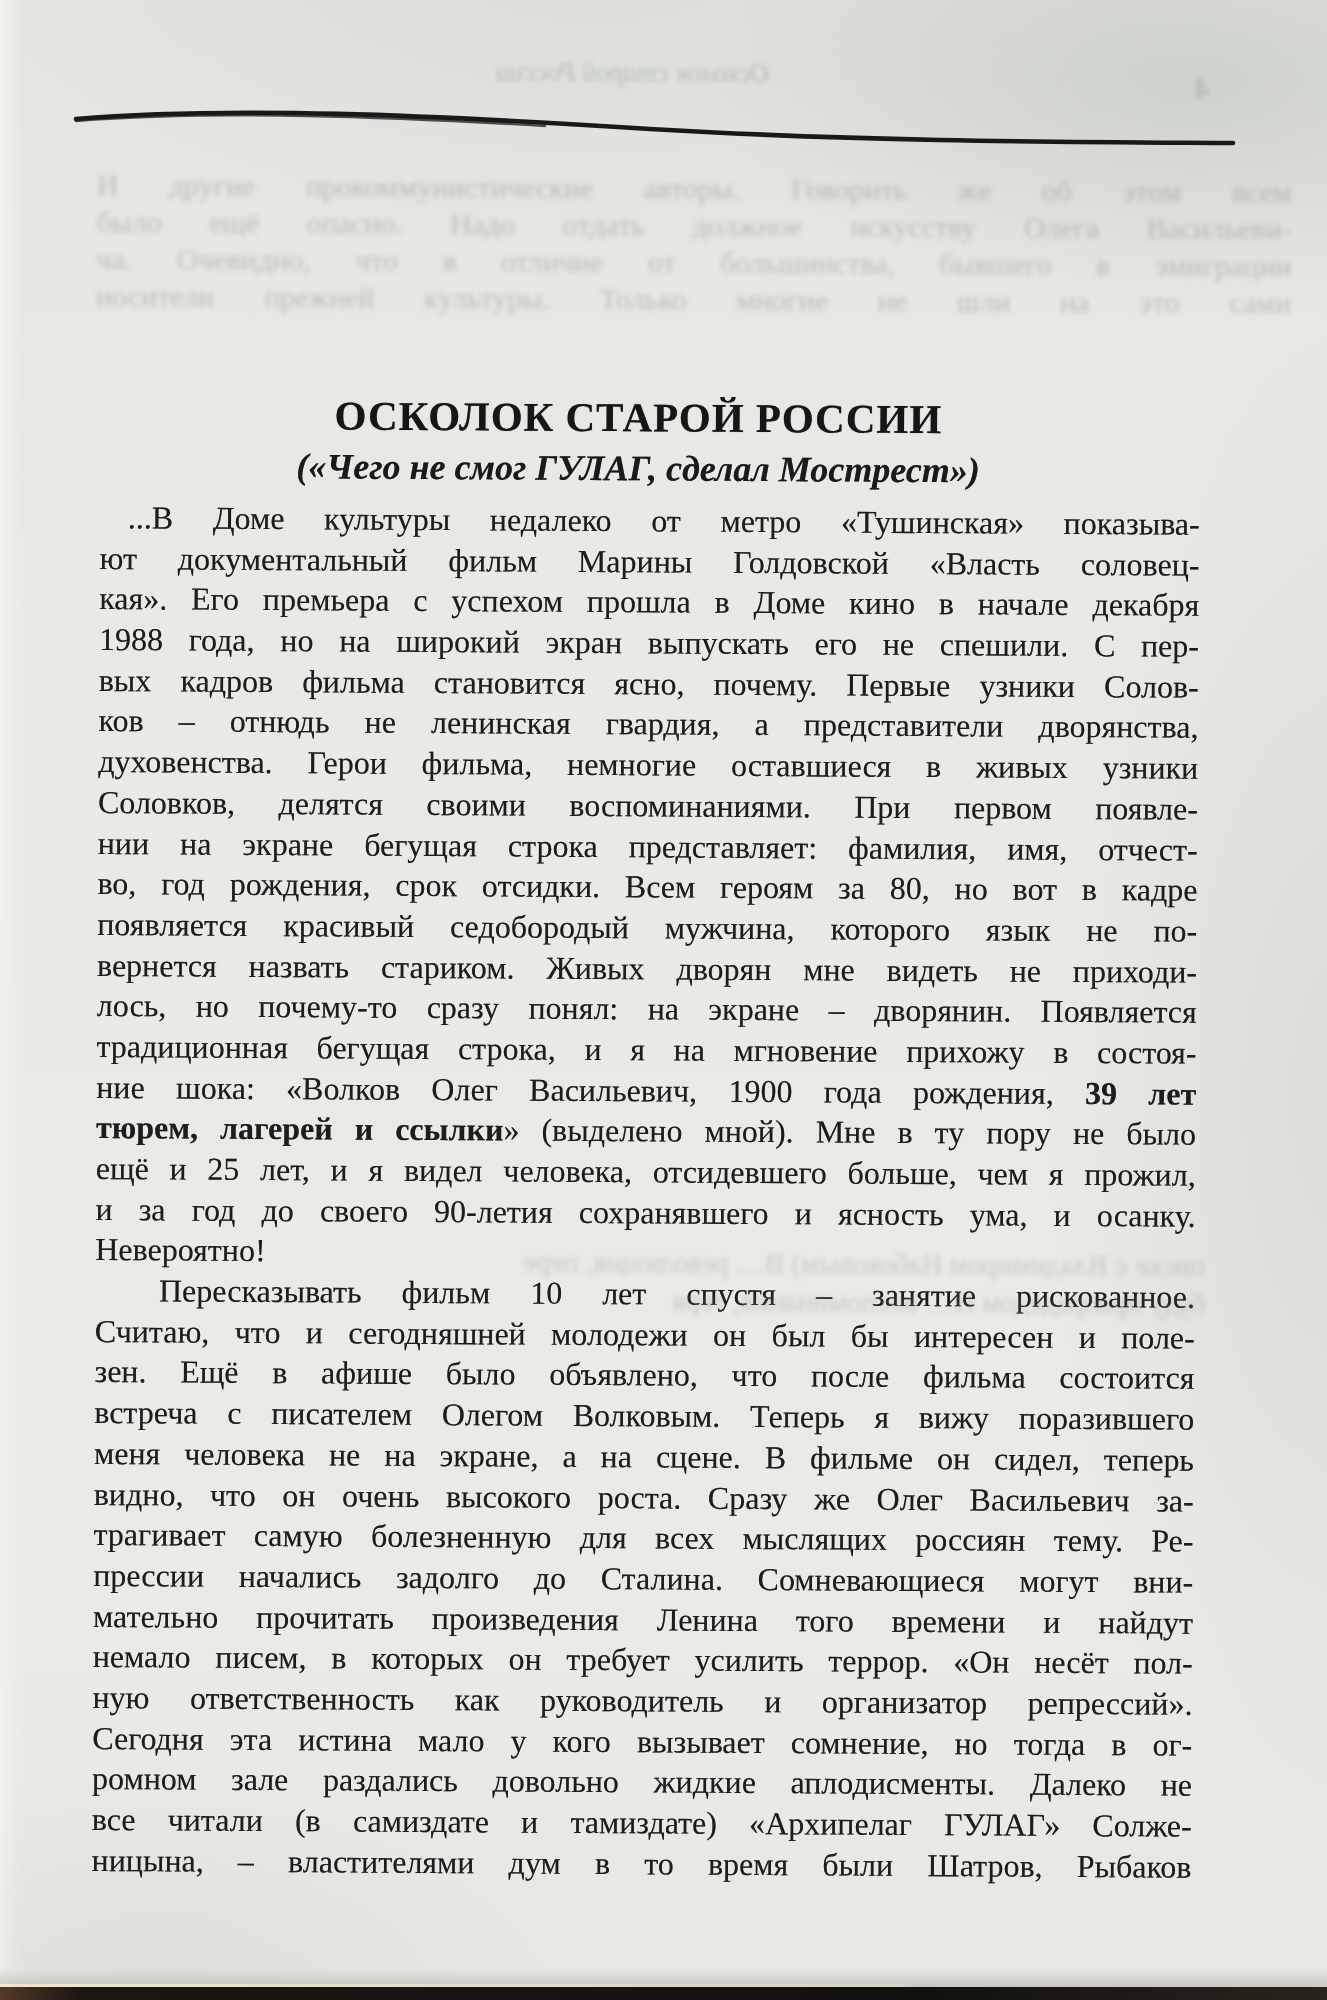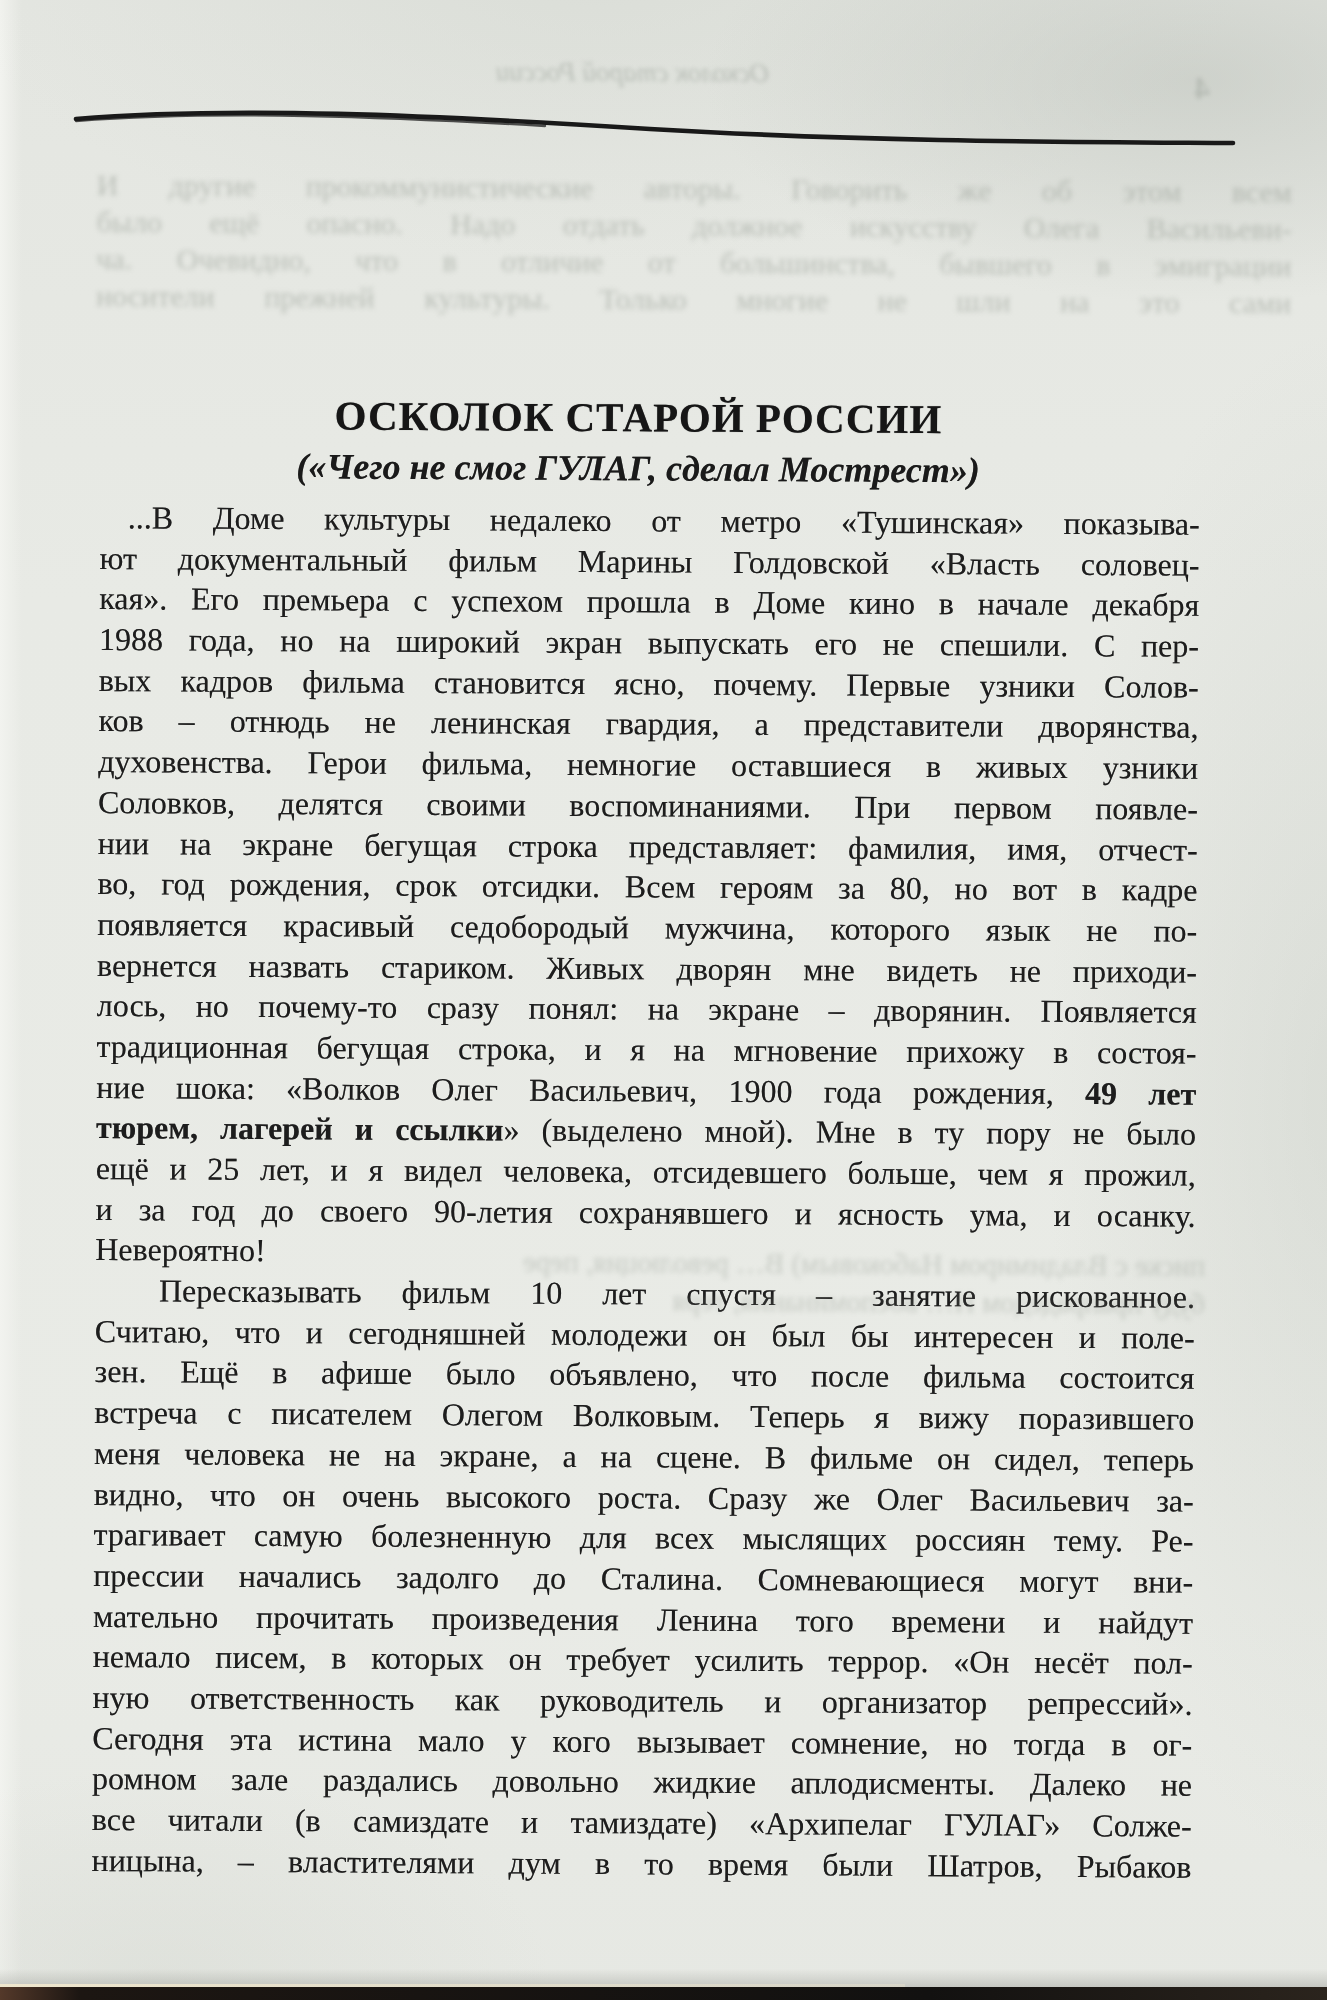--- a/index.html
+++ b/index.html
@@ -118,21 +118,21 @@
         <div class="line"><span>вых кадров фильма становится ясно, почему. Первые узники Солов-</span></div>
         <div class="line"><span>ков – отнюдь не ленинская гвардия, а представители дворянства,</span></div>
         <div class="line"><span>духовенства. Герои фильма, немногие оставшиеся в живых узники</span></div>
         <div class="line"><span>Соловков, делятся своими воспоминаниями. При первом появле-</span></div>
         <div class="line"><span>нии на экране бегущая строка представляет: фамилия, имя, отчест-</span></div>
         <div class="line"><span>во, год рождения, срок отсидки. Всем героям за 80, но вот в кадре</span></div>
         <div class="line"><span>появляется красивый седобородый мужчина, которого язык не по-</span></div>
         <div class="line"><span>вернется назвать стариком. Живых дворян мне видеть не приходи-</span></div>
         <div class="line"><span>лось, но почему-то сразу понял: на экране – дворянин. Появляется</span></div>
         <div class="line"><span>традиционная бегущая строка, и я на мгновение прихожу в состоя-</span></div>
-        <div class="line"><span>ние шока: «Волков Олег Васильевич, 1900 года рождения, </span><span class="b">49 лет</span></div>
+        <div class="line"><span>ние шока: «Волков Олег Васильевич, 1900 года рождения, </span><span class="b">39 лет</span></div>
         <div class="line"><span class="b">тюрем, лагерей и ссылки</span><span>» (выделено мной). Мне в ту пору не было</span></div>
         <div class="line"><span>ещё и 25 лет, и я видел человека, отсидевшего больше, чем я прожил,</span></div>
         <div class="line"><span>и за год до своего 90-летия сохранявшего и ясность ума, и осанку.</span></div>
         <div class="line noj"><span>Невероятно!</span></div>
         <div class="line ind2"><span>Пересказывать фильм 10 лет спустя – занятие рискованное.</span></div>
         <div class="line"><span>Считаю, что и сегодняшней молодежи он был бы интересен и поле-</span></div>
         <div class="line"><span>зен. Ещё в афише было объявлено, что после фильма состоится</span></div>
         <div class="line"><span>встреча с писателем Олегом Волковым. Теперь я вижу поразившего</span></div>
         <div class="line"><span>меня человека не на экране, а на сцене. В фильме он сидел, теперь</span></div>
         <div class="line"><span>видно, что он очень высокого роста. Сразу же Олег Васильевич за-</span></div>

